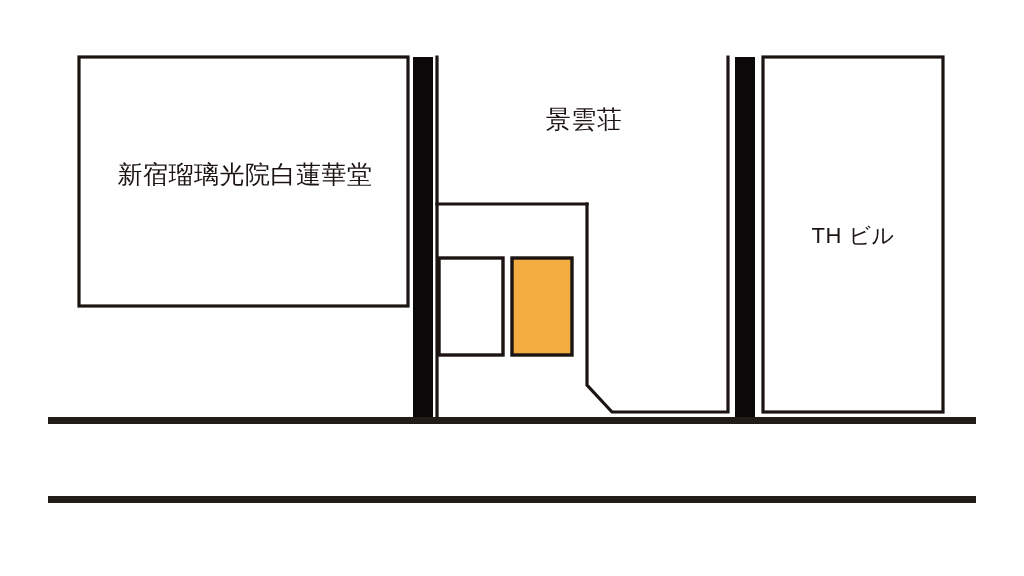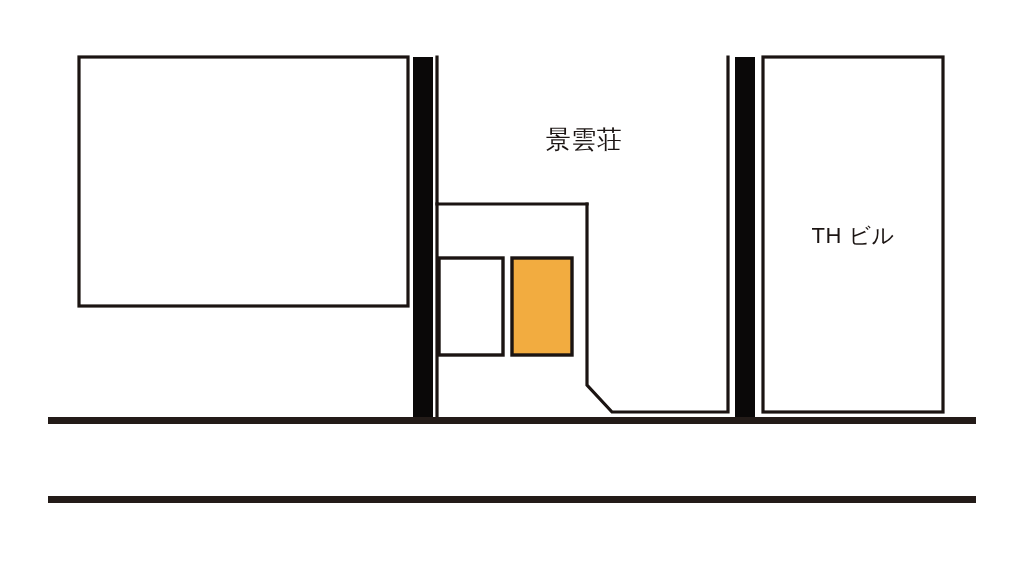--- a/index.html
+++ b/index.html
@@ -36,23 +36,24 @@
     pointer-events: none;
   }
   #label-temple {
     left: 245px;
     top: 174px;
     font-size: 25px;
     letter-spacing: 0.5px;
   }
   #label-keiunso {
     left: 584px;
-    top: 139px;
+    top: 121px;
     font-size: 25px;
     letter-spacing: 0.5px;
+    font-family: Liberation Mono, monospace;
   }
   #label-thbuilding {
     left: 853px;
     top: 236px;
     font-size: 22px;
     letter-spacing: 0.5px;
   }
 </style>
 </head>
 <body>
@@ -78,18 +79,19 @@
     <rect x="413" y="57" width="20" height="363" fill="#0a0808"></rect>
 
     <rect x="735" y="57" width="20" height="363" fill="#0a0808"></rect>
 
     <rect x="48" y="417" width="928" height="7" fill="#231b18"></rect>
 
     <rect x="48" y="496" width="928" height="7" fill="#231b18"></rect>
 
   </svg>
 
+  <div class="map-label" id="label-temple">新宿瑠璃光院白蓮華堂</div>
 
   <div class="map-label" id="label-keiunso">景雲荘</div>
 
   <div class="map-label" id="label-thbuilding">TH ビル</div>
 
 </div>
 
 </body></html>

